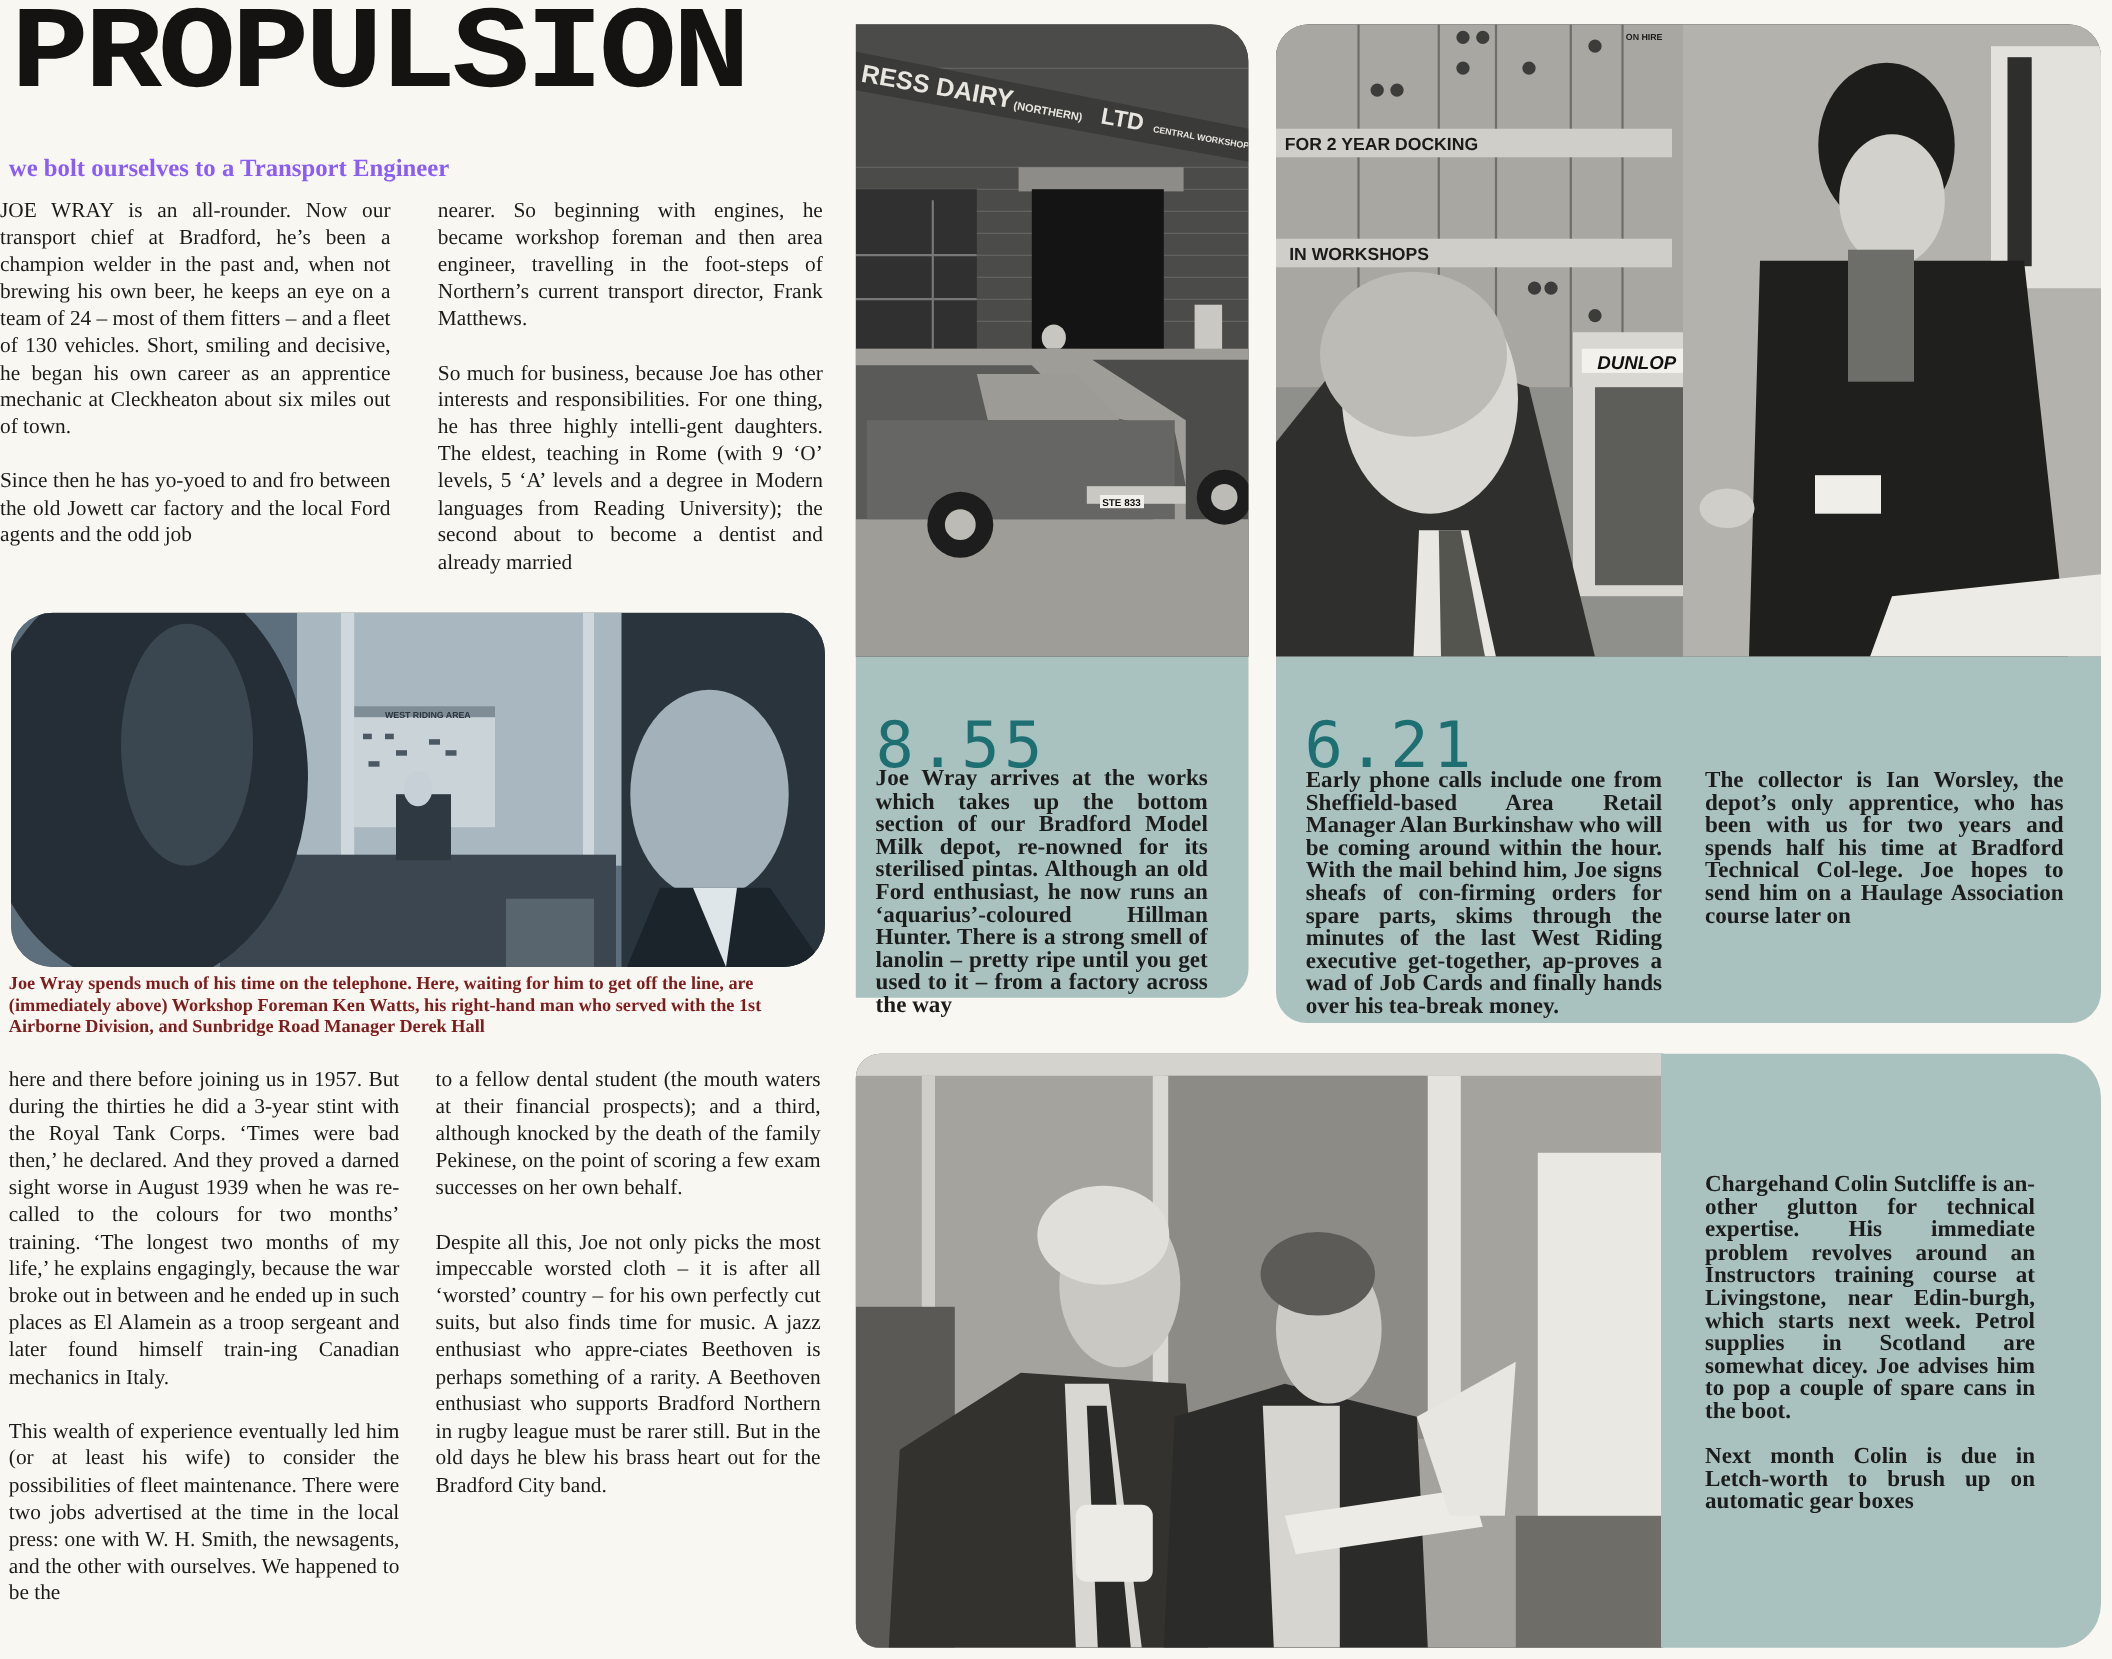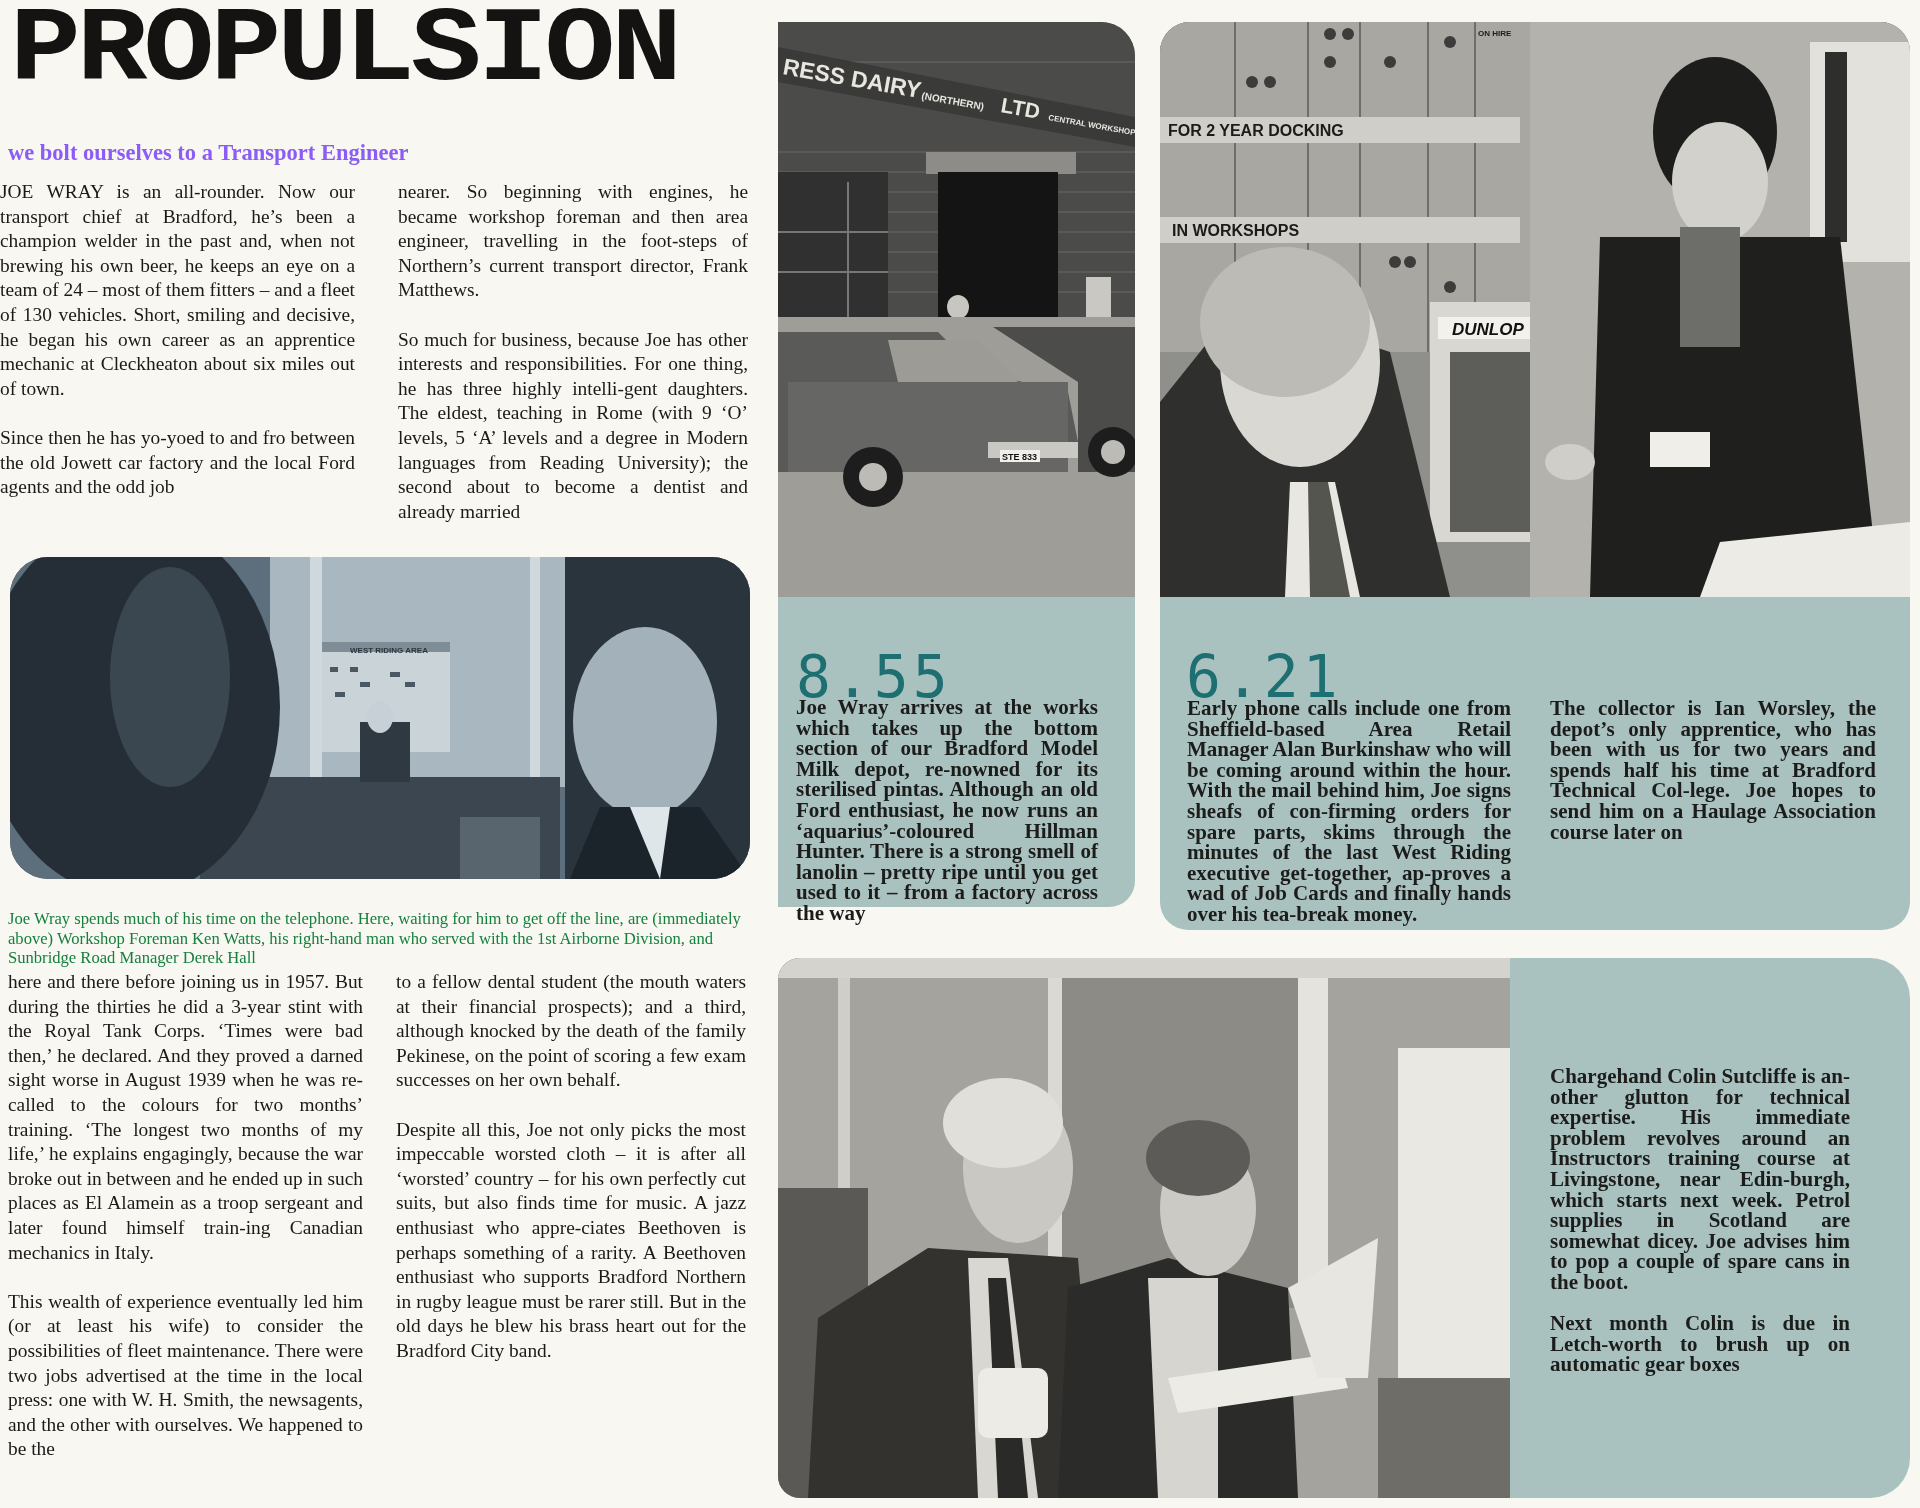--- a/index.html
+++ b/index.html
@@ -13,21 +13,21 @@
     left:10px; top:2px; font-family:"Liberation Mono","DejaVu Sans Mono",monospace;
     font-weight:bold; font-size:118px; line-height:110px; letter-spacing:-4px;
     color:#141311; transform:scaleY(0.9); transform-origin:top left;
   }
   .subtitle { left:8px; top:140px; font-size:22.5px; font-weight:bold; color:#8b5cf6; }
   .col { font-size:19.4px; line-height:24.6px; text-align:justify; hyphens:manual; }
   .col p { margin:0 0 24.6px 0; }
   .col p:last-child { margin-bottom:0; }
   .photo { overflow:hidden; background:#555; }
   .photo svg { display:block; width:100%; height:100%; }
-  .caption { left:8px; top:884px; width:745px; font-size:16.6px; line-height:19.5px; font-weight:normal; color:#15803d;margin-top:25px; }
+  .caption { left:8px; top:884px; width:745px; font-size:16.6px; line-height:19.5px; font-weight:bold; color:#7f1d1d; }
   .panel { background:#a9c2c0; }
   .time {
     font-family:"DejaVu Sans Mono","Liberation Mono",monospace; font-size:58px; line-height:60px;
     color:#1e6f72; letter-spacing:4px; font-weight:normal;margin-top:28px;
   }
   .ptext { font-size:21px; line-height:20.6px; font-weight:bold; text-align:justify; color:#1c1d1b; }
   .ptext p { margin:0 0 20.6px 0; }
   .ptext p:last-child { margin-bottom:0; }
   .sign { font-family:"Liberation Sans","DejaVu Sans",sans-serif; font-weight:bold; }
   em { font-style:italic; }

